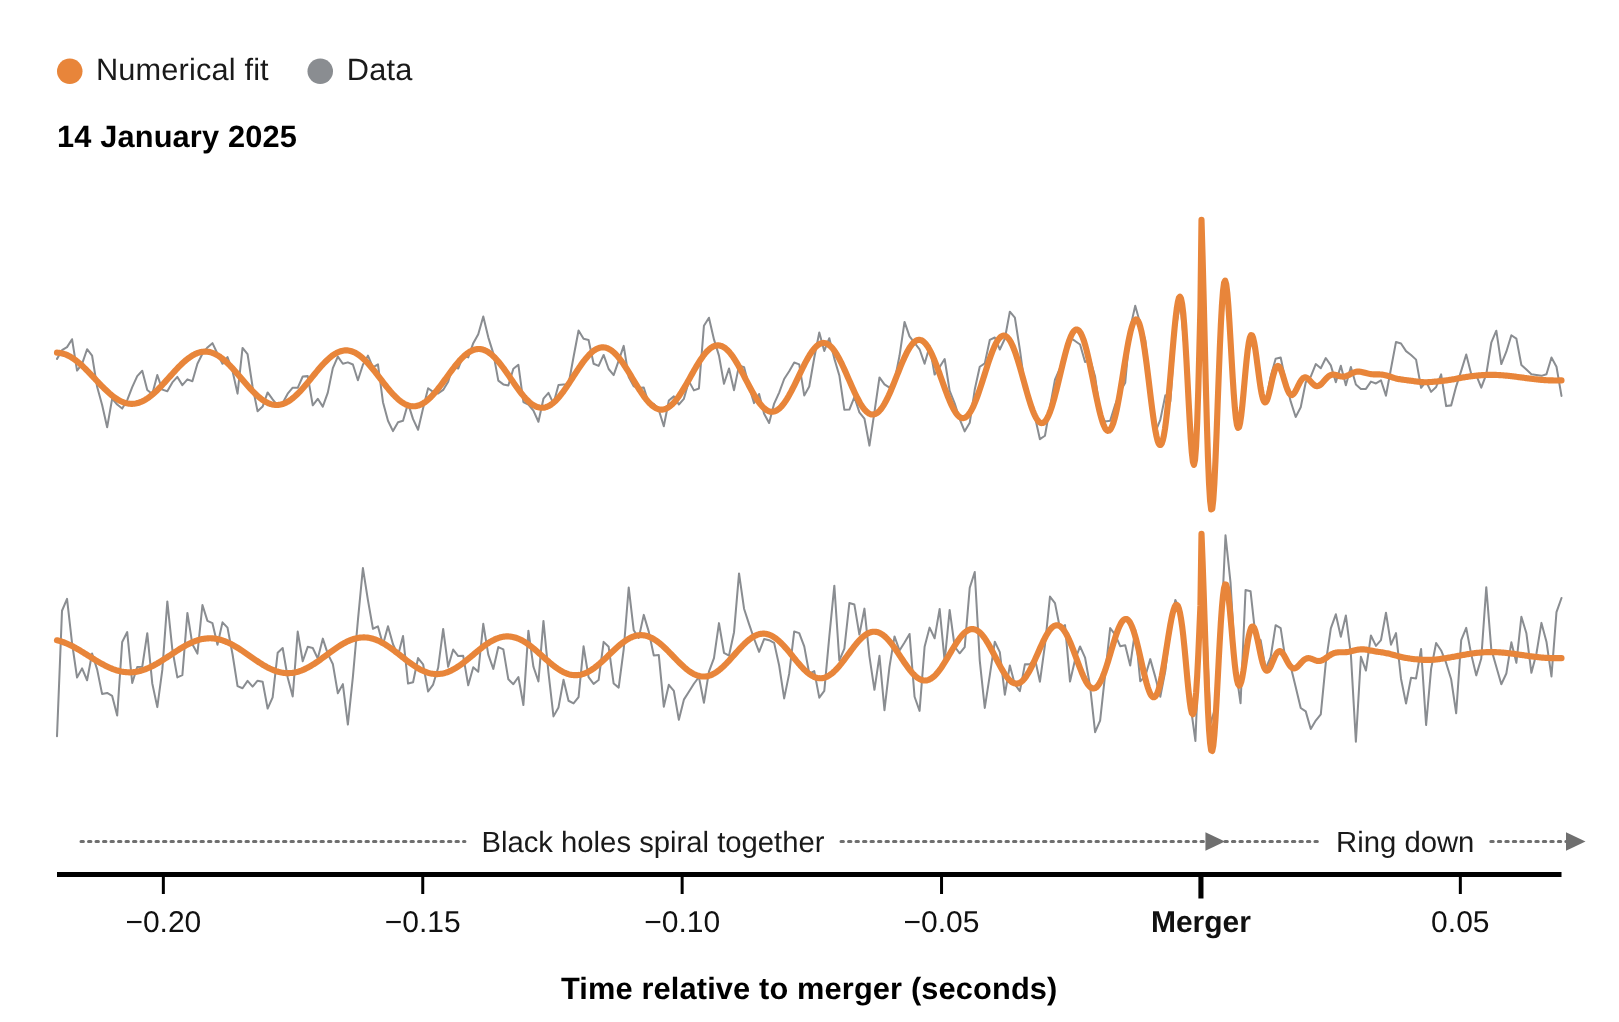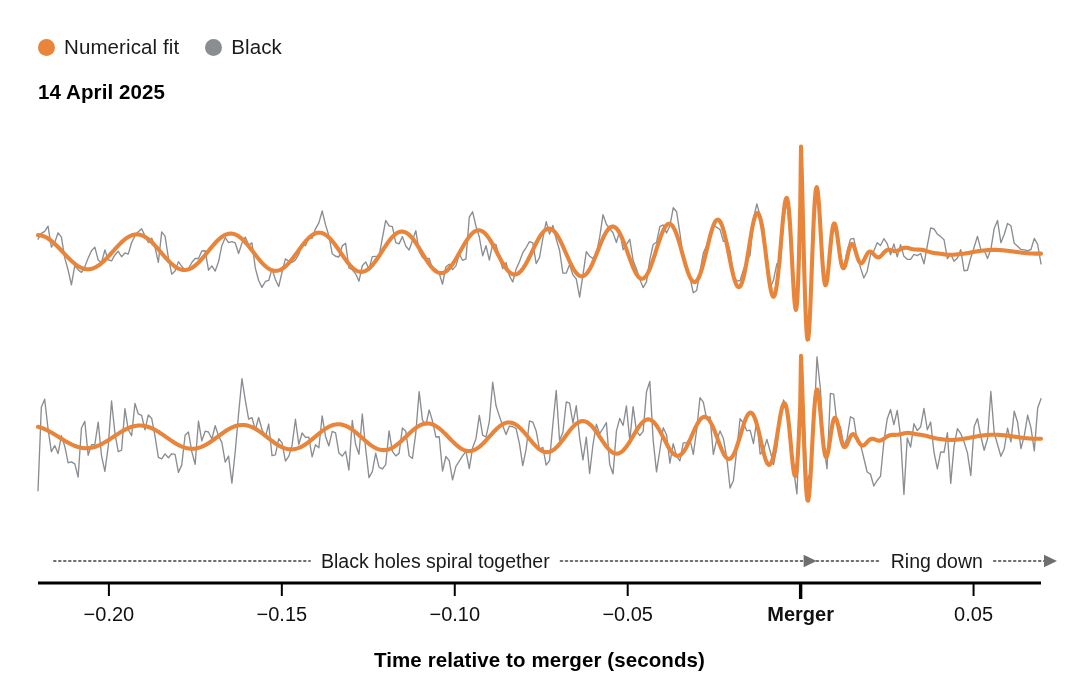--- a/index.html
+++ b/index.html
@@ -142,25 +142,25 @@
 
 <div id="figure">
 
   <div class="legend" id="legend">
       <div class="legend-item">
         <span class="legend-dot" style="background: rgb(232, 133, 58);"></span>
         <span class="legend-label">Numerical fit</span>
       </div>
       <div class="legend-item">
         <span class="legend-dot" style="background: rgb(138, 141, 145);"></span>
-        <span class="legend-label">Black</span>
+        <span class="legend-label">Data</span>
       </div>
     </div>
 
-  <div class="panel-title" id="title-top">14 April 2025</div>
+  <div class="panel-title" id="title-top">14 January 2025</div>
 
 
   <div class="panel" id="panel-top">
     <svg id="svg-top" viewBox="0 0 1079 196" preserveAspectRatio="none">
       <path class="trace-data" id="data-top" d="M38.00 135.25L41.34 129.45L44.69 127.44L48.03 122.14L51.37 143.06L54.72 138.62L58.06 128.81L61.40 133.16L64.75 153.88L68.09 166.01L71.43 180.87L74.78 161.70L78.12 165.67L81.46 168.38L84.81 162.79L88.15 154.12L91.49 146.79L94.84 143.16L98.18 156.00L101.52 158.69L104.87 146.02L108.21 155.75L111.55 156.81L114.90 150.93L118.24 147.27L121.58 152.76L124.93 148.93L128.27 150.14L131.61 138.50L134.96 131.85L138.30 127.66L141.64 124.76L144.99 131.86L148.33 138.54L151.67 134.10L155.02 143.33L158.36 158.43L161.70 127.93L165.05 132.16L168.39 153.84L171.73 170.23L175.08 167.07L178.42 157.64L181.76 162.28L185.11 166.39L188.45 164.61L191.79 158.47L195.14 154.45L198.48 154.54L201.82 147.02L205.17 146.75L208.51 166.21L211.85 161.85L215.20 167.06L218.54 157.74L221.88 141.44L225.23 133.72L228.57 138.53L231.91 137.57L235.26 138.99L238.60 149.52L241.94 139.15L245.29 133.09L248.63 140.97L251.97 138.91L255.32 164.13L258.66 176.49L262.00 183.38L265.35 177.46L268.69 176.44L272.03 164.90L275.38 175.42L278.72 182.49L282.06 168.17L285.41 154.83L288.75 157.26L292.09 158.35L295.44 155.96L298.78 150.52L302.12 139.71L305.47 141.69L308.81 133.08L312.15 134.24L315.50 124.80L318.84 118.85L322.18 106.95L325.53 120.89L328.87 131.55L332.21 149.72L335.56 152.28L338.90 152.98L342.24 141.88L345.59 139.19L348.93 163.99L352.27 165.78L355.62 169.73L358.96 177.19L362.30 161.78L365.65 157.91L368.99 165.04L372.33 152.62L375.68 152.39L379.02 152.13L382.36 134.02L385.71 116.34L389.05 121.79L392.39 122.68L395.74 138.52L399.08 139.90L402.42 132.63L405.77 142.01L409.11 146.06L412.45 136.41L415.80 126.61L419.14 147.30L422.48 153.50L425.83 154.73L429.17 154.31L432.51 164.87L435.86 165.25L439.20 169.32L442.54 180.19L445.89 163.00L449.23 160.27L452.57 165.64L455.92 161.88L459.26 150.08L462.60 156.26L465.95 154.96L469.29 113.19L472.63 107.81L475.98 122.27L479.32 133.07L482.66 151.80L486.01 141.69L489.35 156.10L492.69 139.59L496.04 140.75L499.38 153.78L502.72 164.74L506.07 158.64L509.41 171.85L512.75 178.02L516.10 165.08L519.44 157.71L522.78 148.66L526.13 143.53L529.47 137.71L532.81 138.90L536.16 159.59L539.50 153.66L542.84 134.49L546.19 117.67L549.53 129.99L552.87 121.48L556.22 135.08L559.56 146.28L562.90 169.11L566.25 169.05L569.59 160.69L572.93 170.90L576.28 175.02L579.62 193.07L582.96 170.80L586.31 147.62L589.65 152.22L592.99 154.38L596.34 150.00L599.68 133.20L603.02 110.62L606.37 120.23L609.71 124.52L613.05 128.85L616.40 138.47L619.74 126.78L623.08 145.72L626.43 140.72L629.77 135.33L633.11 156.58L636.46 164.88L639.80 175.35L643.14 183.57L646.49 177.89L649.83 155.70L653.17 140.49L656.52 138.27L659.86 122.61L663.20 120.98L666.55 129.02L669.89 121.81L673.23 103.77L676.58 107.78L679.92 129.06L683.26 153.77L686.61 165.63L689.95 173.77L693.29 188.77L696.64 186.51L699.98 167.39L703.32 149.08L706.67 141.43L710.01 131.15L713.35 121.28L716.70 123.31L720.04 125.66L723.38 137.37L726.73 135.60L730.07 147.10L733.41 171.07L736.76 177.08L740.10 176.47L743.44 165.89L746.79 157.00L750.13 151.20L753.47 114.75L756.82 99.83L760.16 111.82L763.50 122.78L766.85 158.45L770.19 184.01L773.53 175.91L776.88 159.57L780.22 163.53L783.56 116.02L786.91 97.70L790.25 134.41L793.59 188.03L796.94 196.55L800.28 101.11L803.62 132.87L806.97 222.65L810.31 201.63L813.65 122.81L817.00 85.68L820.34 120.75L823.68 169.82L827.03 174.79L830.37 136.11L833.71 124.22L837.06 131.15L840.40 160.11L843.74 164.48L847.09 147.18L850.43 135.18L853.77 134.38L857.12 150.14L860.46 163.61L863.80 173.97L867.15 167.46L870.49 150.84L873.83 147.05L877.18 138.71L880.52 141.50L883.86 134.70L887.21 139.61L890.55 150.78L893.89 139.89L897.24 152.84L900.58 140.63L903.92 152.35L907.27 155.34L910.61 155.29L913.95 150.40L917.30 151.63L920.64 149.54L923.98 159.78L927.33 141.63L930.67 123.94L934.01 124.99L937.36 130.07L940.70 132.62L944.04 135.75L947.39 154.51L950.73 150.32L954.07 157.26L957.42 154.00L960.76 145.61L964.10 166.74L967.45 166.25L970.79 153.56L974.13 143.28L977.48 132.32L980.82 145.34L984.16 146.11L987.51 154.46L990.85 145.58L994.19 124.48L997.54 116.47L1000.88 138.69L1004.22 130.47L1007.57 119.50L1010.91 121.73L1014.25 139.36L1017.60 142.36L1020.94 145.43L1024.28 145.93L1027.63 146.57L1030.97 145.49L1034.31 134.33L1037.66 140.49L1041.00 159.92"></path>
       <path class="trace-fit" id="fit-top" d="M38.00 131.11L38.72 131.14L39.43 131.21L40.15 131.31L40.87 131.44L41.58 131.61L42.30 131.81L43.02 132.04L43.73 132.30L44.45 132.59L45.16 132.92L45.88 133.27L46.60 133.65L47.31 134.07L48.03 134.51L48.75 134.97L49.46 135.47L50.18 135.99L50.90 136.53L51.61 137.09L52.33 137.68L53.04 138.29L53.76 138.92L54.48 139.57L55.19 140.23L55.91 140.91L56.63 141.61L57.34 142.32L58.06 143.04L58.78 143.77L59.49 144.51L60.21 145.26L60.93 146.02L61.64 146.78L62.36 147.54L63.08 148.30L63.79 149.07L64.51 149.83L65.22 150.59L65.94 151.35L66.66 152.10L67.37 152.84L68.09 153.57L68.81 154.29L69.52 155.01L70.24 155.70L70.96 156.38L71.67 157.05L72.39 157.70L73.10 158.33L73.82 158.93L74.54 159.52L75.25 160.09L75.97 160.63L76.69 161.14L77.40 161.63L78.12 162.09L78.84 162.52L79.55 162.93L80.27 163.30L80.99 163.64L81.70 163.95L82.42 164.23L83.14 164.48L83.85 164.69L84.57 164.87L85.28 165.01L86.00 165.12L86.72 165.19L87.43 165.23L88.15 165.23L88.87 165.20L89.58 165.13L90.30 165.03L91.02 164.89L91.73 164.72L92.45 164.51L93.16 164.26L93.88 163.99L94.60 163.68L95.31 163.33L96.03 162.96L96.75 162.55L97.46 162.11L98.18 161.65L98.90 161.15L99.61 160.63L100.33 160.07L101.05 159.50L101.76 158.90L102.48 158.27L103.20 157.62L103.91 156.96L104.63 156.27L105.34 155.56L106.06 154.84L106.78 154.11L107.49 153.36L108.21 152.59L108.93 151.82L109.64 151.04L110.36 150.25L111.08 149.46L111.79 148.66L112.51 147.86L113.22 147.06L113.94 146.26L114.66 145.46L115.37 144.67L116.09 143.88L116.81 143.10L117.52 142.33L118.24 141.58L118.96 140.83L119.67 140.10L120.39 139.39L121.11 138.69L121.82 138.02L122.54 137.36L123.26 136.73L123.97 136.12L124.69 135.53L125.40 134.97L126.12 134.44L126.84 133.94L127.55 133.46L128.27 133.02L128.99 132.61L129.70 132.23L130.42 131.88L131.14 131.57L131.85 131.30L132.57 131.06L133.28 130.86L134.00 130.69L134.72 130.56L135.43 130.47L136.15 130.42L136.87 130.40L137.58 130.42L138.30 130.49L139.02 130.58L139.73 130.72L140.45 130.90L141.17 131.11L141.88 131.36L142.60 131.65L143.31 131.97L144.03 132.33L144.75 132.72L145.46 133.15L146.18 133.61L146.90 134.10L147.61 134.62L148.33 135.18L149.05 135.76L149.76 136.37L150.48 137.00L151.20 137.67L151.91 138.35L152.63 139.06L153.35 139.78L154.06 140.53L154.78 141.29L155.49 142.07L156.21 142.86L156.93 143.67L157.64 144.49L158.36 145.31L159.08 146.14L159.79 146.98L160.51 147.82L161.23 148.66L161.94 149.50L162.66 150.34L163.38 151.17L164.09 152.00L164.81 152.82L165.52 153.62L166.24 154.42L166.96 155.21L167.67 155.97L168.39 156.73L169.11 157.46L169.82 158.17L170.54 158.86L171.26 159.53L171.97 160.17L172.69 160.78L173.40 161.37L174.12 161.92L174.84 162.45L175.55 162.94L176.27 163.40L176.99 163.82L177.70 164.21L178.42 164.57L179.14 164.88L179.85 165.16L180.57 165.40L181.29 165.59L182.00 165.75L182.72 165.87L183.44 165.95L184.15 165.98L184.87 165.98L185.58 165.93L186.30 165.84L187.02 165.71L187.73 165.54L188.45 165.33L189.17 165.08L189.88 164.79L190.60 164.46L191.32 164.09L192.03 163.69L192.75 163.24L193.47 162.76L194.18 162.25L194.90 161.70L195.61 161.12L196.33 160.51L197.05 159.87L197.76 159.20L198.48 158.50L199.20 157.78L199.91 157.04L200.63 156.27L201.35 155.48L202.06 154.67L202.78 153.85L203.49 153.01L204.21 152.16L204.93 151.30L205.64 150.43L206.36 149.55L207.08 148.67L207.79 147.79L208.51 146.90L209.23 146.02L209.94 145.14L210.66 144.27L211.38 143.40L212.09 142.55L212.81 141.70L213.53 140.87L214.24 140.06L214.96 139.26L215.67 138.49L216.39 137.73L217.11 137.00L217.82 136.30L218.54 135.62L219.26 134.97L219.97 134.35L220.69 133.76L221.41 133.21L222.12 132.69L222.84 132.21L223.56 131.77L224.27 131.36L224.99 131.00L225.70 130.67L226.42 130.39L227.14 130.15L227.85 129.95L228.57 129.80L229.29 129.68L230.00 129.62L230.72 129.60L231.44 129.62L232.15 129.69L232.87 129.80L233.59 129.96L234.30 130.16L235.02 130.41L235.73 130.70L236.45 131.03L237.17 131.40L237.88 131.82L238.60 132.28L239.32 132.77L240.03 133.30L240.75 133.88L241.47 134.48L242.18 135.12L242.90 135.79L243.61 136.50L244.33 137.23L245.05 137.99L245.76 138.78L246.48 139.59L247.20 140.42L247.91 141.27L248.63 142.14L249.35 143.03L250.06 143.93L250.78 144.84L251.50 145.76L252.21 146.69L252.93 147.62L253.64 148.55L254.36 149.48L255.08 150.41L255.79 151.34L256.51 152.26L257.23 153.17L257.94 154.06L258.66 154.94L259.38 155.81L260.09 156.66L260.81 157.48L261.53 158.29L262.24 159.07L262.96 159.82L263.67 160.54L264.39 161.23L265.11 161.89L265.82 162.51L266.54 163.10L267.26 163.65L267.97 164.16L268.69 164.63L269.41 165.06L270.12 165.44L270.84 165.78L271.56 166.07L272.27 166.32L272.99 166.52L273.71 166.68L274.42 166.78L275.14 166.84L275.85 166.85L276.57 166.81L277.29 166.72L278.00 166.58L278.72 166.39L279.44 166.16L280.15 165.87L280.87 165.55L281.59 165.17L282.30 164.75L283.02 164.28L283.74 163.77L284.45 163.22L285.17 162.63L285.88 162.00L286.60 161.33L287.32 160.63L288.03 159.89L288.75 159.12L289.47 158.32L290.18 157.49L290.90 156.63L291.62 155.75L292.33 154.85L293.05 153.93L293.76 152.99L294.48 152.04L295.20 151.07L295.91 150.10L296.63 149.12L297.35 148.13L298.06 147.14L298.78 146.16L299.50 145.17L300.21 144.20L300.93 143.23L301.65 142.27L302.36 141.33L303.08 140.41L303.79 139.50L304.51 138.62L305.23 137.76L305.94 136.92L306.66 136.12L307.38 135.34L308.09 134.60L308.81 133.90L309.53 133.23L310.24 132.60L310.96 132.01L311.68 131.47L312.39 130.97L313.11 130.52L313.83 130.11L314.54 129.75L315.26 129.44L315.97 129.18L316.69 128.98L317.41 128.82L318.12 128.72L318.84 128.67L319.56 128.68L320.27 128.73L320.99 128.85L321.71 129.01L322.42 129.23L323.14 129.50L323.85 129.82L324.57 130.19L325.29 130.62L326.00 131.09L326.72 131.61L327.44 132.18L328.15 132.79L328.87 133.45L329.59 134.14L330.30 134.88L331.02 135.66L331.74 136.47L332.45 137.31L333.17 138.19L333.88 139.10L334.60 140.03L335.32 140.99L336.03 141.96L336.75 142.96L337.47 143.97L338.18 145.00L338.90 146.03L339.62 147.07L340.33 148.12L341.05 149.17L341.77 150.21L342.48 151.26L343.20 152.29L343.91 153.31L344.63 154.32L345.35 155.31L346.06 156.29L346.78 157.24L347.50 158.16L348.21 159.06L348.93 159.92L349.65 160.76L350.36 161.55L351.08 162.31L351.80 163.03L352.51 163.71L353.23 164.34L353.94 164.92L354.66 165.46L355.38 165.94L356.09 166.37L356.81 166.75L357.53 167.08L358.24 167.35L358.96 167.56L359.68 167.72L360.39 167.82L361.11 167.86L361.83 167.84L362.54 167.76L363.26 167.62L363.98 167.43L364.69 167.17L365.41 166.86L366.12 166.49L366.84 166.07L367.56 165.59L368.27 165.06L368.99 164.47L369.71 163.84L370.42 163.16L371.14 162.43L371.86 161.65L372.57 160.83L373.29 159.98L374.00 159.08L374.72 158.15L375.44 157.19L376.15 156.20L376.87 155.18L377.59 154.14L378.30 153.08L379.02 152.00L379.74 150.91L380.45 149.80L381.17 148.69L381.89 147.58L382.60 146.46L383.32 145.35L384.04 144.24L384.75 143.15L385.47 142.06L386.18 141.00L386.90 139.95L387.62 138.93L388.33 137.93L389.05 136.96L389.77 136.03L390.48 135.13L391.20 134.27L391.92 133.45L392.63 132.67L393.35 131.94L394.06 131.27L394.78 130.64L395.50 130.06L396.21 129.54L396.93 129.08L397.65 128.68L398.36 128.34L399.08 128.06L399.80 127.84L400.51 127.69L401.23 127.60L401.95 127.57L402.66 127.61L403.38 127.72L404.09 127.89L404.81 128.12L405.53 128.42L406.24 128.78L406.96 129.21L407.68 129.69L408.39 130.24L409.11 130.84L409.83 131.50L410.54 132.22L411.26 132.99L411.98 133.80L412.69 134.67L413.41 135.58L414.13 136.53L414.84 137.52L415.56 138.55L416.27 139.61L416.99 140.70L417.71 141.81L418.42 142.95L419.14 144.11L419.86 145.28L420.57 146.46L421.29 147.65L422.01 148.84L422.72 150.03L423.44 151.22L424.16 152.40L424.87 153.56L425.59 154.71L426.30 155.84L427.02 156.95L427.74 158.03L428.45 159.07L429.17 160.08L429.89 161.06L430.60 161.99L431.32 162.87L432.04 163.71L432.75 164.49L433.47 165.22L434.19 165.89L434.90 166.51L435.62 167.06L436.33 167.55L437.05 167.97L437.77 168.33L438.48 168.61L439.20 168.83L439.92 168.97L440.63 169.05L441.35 169.05L442.07 168.97L442.78 168.83L443.50 168.61L444.21 168.33L444.93 167.97L445.65 167.54L446.36 167.04L447.08 166.47L447.80 165.84L448.51 165.15L449.23 164.39L449.95 163.58L450.66 162.71L451.38 161.78L452.10 160.81L452.81 159.79L453.53 158.72L454.25 157.62L454.96 156.48L455.68 155.30L456.39 154.10L457.11 152.87L457.83 151.63L458.54 150.37L459.26 149.09L459.98 147.81L460.69 146.53L461.41 145.25L462.13 143.98L462.84 142.72L463.56 141.48L464.27 140.26L464.99 139.06L465.71 137.90L466.42 136.77L467.14 135.67L467.86 134.62L468.57 133.62L469.29 132.66L470.01 131.77L470.72 130.92L471.44 130.14L472.16 129.43L472.87 128.78L473.59 128.20L474.31 127.69L475.02 127.25L475.74 126.90L476.45 126.62L477.17 126.42L477.89 126.29L478.60 126.25L479.32 126.29L480.04 126.42L480.75 126.62L481.47 126.91L482.19 127.27L482.90 127.71L483.62 128.23L484.33 128.83L485.05 129.50L485.77 130.24L486.48 131.06L487.20 131.93L487.92 132.88L488.63 133.88L489.35 134.93L490.07 136.05L490.78 137.20L491.50 138.41L492.22 139.65L492.93 140.93L493.65 142.23L494.36 143.57L495.08 144.92L495.80 146.29L496.51 147.67L497.23 149.05L497.95 150.43L498.66 151.80L499.38 153.17L500.10 154.51L500.81 155.84L501.53 157.13L502.25 158.40L502.96 159.62L503.68 160.80L504.40 161.93L505.11 163.01L505.83 164.04L506.54 165.00L507.26 165.89L507.98 166.72L508.69 167.47L509.41 168.14L510.13 168.74L510.84 169.25L511.56 169.68L512.28 170.02L512.99 170.28L513.71 170.44L514.42 170.51L515.14 170.49L515.86 170.38L516.57 170.17L517.29 169.88L518.01 169.49L518.72 169.01L519.44 168.45L520.16 167.80L520.87 167.06L521.59 166.25L522.31 165.36L523.02 164.39L523.74 163.35L524.46 162.24L525.17 161.07L525.89 159.85L526.60 158.57L527.32 157.24L528.04 155.87L528.75 154.47L529.47 153.03L530.19 151.57L530.90 150.08L531.62 148.59L532.34 147.09L533.05 145.59L533.77 144.10L534.49 142.61L535.20 141.15L535.92 139.72L536.63 138.31L537.35 136.95L538.07 135.63L538.78 134.36L539.50 133.14L540.22 131.99L540.93 130.91L541.65 129.89L542.37 128.96L543.08 128.10L543.80 127.34L544.51 126.66L545.23 126.07L545.95 125.58L546.66 125.19L547.38 124.90L548.10 124.71L548.81 124.63L549.53 124.65L550.25 124.78L550.96 125.01L551.68 125.35L552.40 125.79L553.11 126.33L553.83 126.98L554.54 127.72L555.26 128.55L555.98 129.48L556.69 130.50L557.41 131.59L558.13 132.77L558.84 134.02L559.56 135.34L560.28 136.73L560.99 138.16L561.71 139.65L562.43 141.19L563.14 142.75L563.86 144.35L564.58 145.97L565.29 147.61L566.01 149.25L566.72 150.89L567.44 152.52L568.16 154.13L568.87 155.72L569.59 157.28L570.31 158.80L571.02 160.27L571.74 161.68L572.46 163.03L573.17 164.32L573.89 165.53L574.61 166.66L575.32 167.70L576.04 168.64L576.75 169.49L577.47 170.24L578.19 170.87L578.90 171.40L579.62 171.82L580.34 172.11L581.05 172.29L581.77 172.35L582.49 172.28L583.20 172.09L583.92 171.78L584.63 171.36L585.35 170.81L586.07 170.14L586.78 169.36L587.50 168.47L588.22 167.47L588.93 166.37L589.65 165.17L590.37 163.88L591.08 162.50L591.80 161.05L592.52 159.52L593.23 157.92L593.95 156.27L594.67 154.57L595.38 152.83L596.10 151.06L596.81 149.27L597.53 147.46L598.25 145.65L598.96 143.85L599.68 142.06L600.40 140.30L601.11 138.58L601.83 136.90L602.55 135.27L603.26 133.70L603.98 132.21L604.70 130.80L605.41 129.47L606.13 128.25L606.84 127.12L607.56 126.11L608.28 125.21L608.99 124.43L609.71 123.79L610.43 123.27L611.14 122.89L611.86 122.65L612.58 122.55L613.29 122.59L614.01 122.77L614.72 123.10L615.44 123.57L616.16 124.18L616.87 124.92L617.59 125.80L618.31 126.82L619.02 127.95L619.74 129.21L620.46 130.58L621.17 132.05L621.89 133.63L622.61 135.29L623.32 137.03L624.04 138.85L624.75 140.72L625.47 142.65L626.19 144.61L626.90 146.61L627.62 148.62L628.34 150.63L629.05 152.64L629.77 154.62L630.49 156.58L631.20 158.49L631.92 160.34L632.64 162.13L633.35 163.84L634.07 165.45L634.78 166.97L635.50 168.38L636.22 169.67L636.93 170.82L637.65 171.85L638.37 172.72L639.08 173.45L639.80 174.02L640.52 174.43L641.23 174.67L641.95 174.74L642.67 174.65L643.38 174.38L644.10 173.95L644.81 173.34L645.53 172.57L646.25 171.63L646.96 170.54L647.68 169.30L648.40 167.91L649.11 166.39L649.83 164.73L650.55 162.96L651.26 161.08L651.98 159.11L652.70 157.05L653.41 154.92L654.13 152.73L654.85 150.51L655.56 148.25L656.28 145.98L656.99 143.72L657.71 141.47L658.43 139.26L659.14 137.10L659.86 135.00L660.58 132.99L661.29 131.06L662.01 129.25L662.73 127.56L663.44 126.01L664.16 124.60L664.88 123.36L665.59 122.28L666.31 121.39L667.02 120.68L667.74 120.17L668.46 119.85L669.17 119.74L669.89 119.84L670.61 120.14L671.32 120.65L672.04 121.37L672.76 122.29L673.47 123.40L674.19 124.71L674.90 126.20L675.62 127.87L676.34 129.69L677.05 131.67L677.77 133.78L678.49 136.02L679.20 138.36L679.92 140.79L680.64 143.29L681.35 145.84L682.07 148.42L682.79 151.01L683.50 153.60L684.22 156.15L684.93 158.66L685.65 161.09L686.37 163.43L687.08 165.66L687.80 167.76L688.52 169.71L689.23 171.50L689.95 173.09L690.67 174.49L691.38 175.68L692.10 176.64L692.82 177.36L693.53 177.84L694.25 178.07L694.96 178.03L695.68 177.74L696.40 177.19L697.11 176.38L697.83 175.32L698.55 174.01L699.26 172.46L699.98 170.68L700.70 168.68L701.41 166.48L702.13 164.11L702.85 161.56L703.56 158.88L704.28 156.08L704.99 153.18L705.71 150.21L706.43 147.20L707.14 144.18L707.86 141.17L708.58 138.20L709.29 135.31L710.01 132.51L710.73 129.84L711.44 127.34L712.16 125.01L712.88 122.89L713.59 121.01L714.31 119.38L715.02 118.02L715.74 116.96L716.46 116.21L717.17 115.77L717.89 115.67L718.61 115.90L719.32 116.46L720.04 117.37L720.76 118.60L721.47 120.16L722.19 122.04L722.91 124.21L723.62 126.65L724.34 129.36L725.05 132.29L725.77 135.43L726.49 138.73L727.20 142.17L727.92 145.71L728.64 149.31L729.35 152.93L730.07 156.53L730.79 160.06L731.50 163.48L732.22 166.76L732.94 169.84L733.65 172.69L734.37 175.27L735.08 177.54L735.80 179.47L736.52 181.02L737.23 182.18L737.95 182.92L738.67 183.22L739.38 183.06L740.10 182.45L740.82 181.38L741.53 179.85L742.25 177.88L742.97 175.48L743.68 172.68L744.40 169.51L745.12 166.00L745.83 162.19L746.55 158.13L747.26 153.87L747.98 149.48L748.70 145.01L749.41 140.52L750.13 136.08L750.85 131.76L751.56 127.63L752.28 123.75L753.00 120.20L753.71 117.03L754.43 114.31L755.14 112.09L755.86 110.42L756.58 109.35L757.29 108.90L758.01 109.11L758.73 109.99L759.44 111.54L760.16 113.76L760.88 116.63L761.59 120.11L762.31 124.17L763.03 128.74L763.74 133.76L764.46 139.14L765.17 144.80L765.89 150.63L766.61 156.53L767.32 162.37L768.04 168.04L768.76 173.41L769.47 178.35L770.19 182.74L770.91 186.47L771.62 189.42L772.34 191.49L773.06 192.60L773.77 192.67L774.49 191.66L775.20 189.54L775.92 186.31L776.64 182.00L777.35 176.66L778.07 170.39L778.79 163.31L779.50 155.56L780.22 147.34L780.94 138.86L781.65 130.35L782.37 122.10L783.09 114.37L783.80 107.46L784.52 101.67L785.24 97.28L785.95 94.58L786.67 93.81L787.38 95.16L788.10 98.78L788.82 104.74L789.53 113.21L790.25 124.10L790.97 136.46L791.68 149.77L792.40 163.38L793.12 176.52L793.83 188.31L794.55 197.81L795.26 204.01L795.98 205.91L796.70 202.58L797.41 193.30L798.13 177.66L798.85 155.83L799.56 128.98L800.28 100.61L801.00 42.61L801.71 66.66L802.43 94.18L803.15 123.18L803.86 151.73L804.58 178.03L805.29 200.55L806.01 218.11L806.73 229.92L807.44 235.60L808.16 235.18L808.88 229.08L809.59 218.05L810.31 203.10L811.03 185.42L811.74 166.29L812.46 147.01L813.18 128.79L813.89 112.70L814.61 99.59L815.33 90.10L816.04 84.57L816.76 83.08L817.47 85.44L818.19 91.25L818.91 99.91L819.62 110.67L820.34 122.72L821.06 135.22L821.77 147.34L822.49 158.34L823.21 167.62L823.92 174.70L824.64 179.28L825.35 181.26L826.07 180.68L826.79 177.76L827.50 172.84L828.22 166.39L828.94 158.90L829.65 150.95L830.37 143.06L831.09 135.75L831.80 129.45L832.52 124.49L833.24 121.12L833.95 119.46L834.67 119.50L835.38 121.16L836.10 124.22L836.82 128.42L837.53 133.44L838.25 138.91L838.97 144.48L839.68 149.81L840.40 154.58L841.12 158.57L841.83 161.57L842.55 163.49L843.27 164.29L843.98 164.02L844.70 162.77L845.41 160.70L846.13 158.02L846.85 154.96L847.56 151.74L848.28 148.59L849.00 145.72L849.71 143.31L850.43 141.49L851.15 140.35L851.86 139.93L852.58 140.22L853.30 141.16L854.01 142.67L854.73 144.61L855.45 146.85L856.16 149.24L856.88 151.62L857.59 153.85L858.31 155.81L859.03 157.39L859.74 158.53L860.46 159.19L861.18 159.37L861.89 159.08L862.61 158.38L863.33 157.35L864.04 156.06L864.76 154.63L865.48 153.14L866.19 151.69L866.91 150.38L867.62 149.27L868.34 148.41L869.06 147.84L869.77 147.57L870.49 147.59L871.21 147.87L871.92 148.37L872.64 149.05L873.36 149.83L874.07 150.65L874.79 151.45L875.50 152.16L876.22 152.75L876.94 153.17L877.65 153.40L878.37 153.42L879.09 153.23L879.80 152.85L880.52 152.31L881.24 151.63L881.95 150.86L882.67 150.04L883.39 149.21L884.10 148.41L884.82 147.68L885.54 147.04L886.25 146.52L886.97 146.14L887.68 145.88L888.40 145.76L889.12 145.75L889.83 145.83L890.55 145.99L891.27 146.20L891.98 146.42L892.70 146.64L893.42 146.83L894.13 146.97L894.85 147.04L895.56 147.04L896.28 146.95L897.00 146.79L897.71 146.57L898.43 146.28L899.15 145.95L899.86 145.59L900.58 145.23L901.30 144.88L902.01 144.55L902.73 144.27L903.45 144.04L904.16 143.87L904.88 143.76L905.60 143.72L906.31 143.75L907.03 143.82L907.74 143.95L908.46 144.11L909.18 144.30L909.89 144.50L910.61 144.70L911.33 144.89L912.04 145.06L912.76 145.21L913.48 145.34L914.19 145.43L914.91 145.50L915.63 145.55L916.34 145.57L917.06 145.58L917.77 145.59L918.49 145.59L919.21 145.60L919.92 145.63L920.64 145.68L921.36 145.75L922.07 145.85L922.79 145.98L923.51 146.13L924.22 146.31L924.94 146.51L925.65 146.73L926.37 146.95L927.09 147.19L927.80 147.42L928.52 147.66L929.24 147.88L929.95 148.09L930.67 148.28L931.39 148.46L932.10 148.62L932.82 148.76L933.54 148.89L934.25 149.01L934.97 149.11L935.69 149.20L936.40 149.29L937.12 149.38L937.83 149.46L938.55 149.55L939.27 149.64L939.98 149.73L940.70 149.83L941.42 149.93L942.13 150.04L942.85 150.14L943.57 150.25L944.28 150.35L945.00 150.44L945.72 150.53L946.43 150.61L947.15 150.68L947.86 150.73L948.58 150.77L949.30 150.80L950.01 150.81L950.73 150.81L951.45 150.80L952.16 150.77L952.88 150.73L953.60 150.69L954.31 150.64L955.03 150.58L955.75 150.52L956.46 150.45L957.18 150.38L957.89 150.31L958.61 150.24L959.33 150.17L960.04 150.09L960.76 150.02L961.48 149.94L962.19 149.86L962.91 149.77L963.63 149.68L964.34 149.58L965.06 149.48L965.78 149.37L966.49 149.26L967.21 149.15L967.92 149.02L968.64 148.90L969.36 148.77L970.07 148.64L970.79 148.50L971.51 148.37L972.22 148.23L972.94 148.10L973.66 147.97L974.37 147.84L975.09 147.71L975.81 147.59L976.52 147.47L977.24 147.36L977.95 147.25L978.67 147.14L979.39 147.04L980.10 146.94L980.82 146.84L981.54 146.75L982.25 146.67L982.97 146.58L983.69 146.50L984.40 146.42L985.12 146.35L985.84 146.28L986.55 146.22L987.27 146.16L987.98 146.10L988.70 146.05L989.42 146.01L990.13 145.97L990.85 145.94L991.57 145.91L992.28 145.89L993.00 145.88L993.72 145.87L994.43 145.87L995.15 145.88L995.87 145.89L996.58 145.91L997.30 145.94L998.01 145.97L998.73 146.00L999.45 146.04L1000.16 146.09L1000.88 146.14L1001.60 146.19L1002.31 146.25L1003.03 146.31L1003.75 146.38L1004.46 146.45L1005.18 146.52L1005.89 146.59L1006.61 146.67L1007.33 146.75L1008.04 146.84L1008.76 146.92L1009.48 147.01L1010.19 147.10L1010.91 147.20L1011.63 147.29L1012.34 147.39L1013.06 147.49L1013.78 147.58L1014.49 147.68L1015.21 147.78L1015.92 147.88L1016.64 147.98L1017.36 148.08L1018.07 148.17L1018.79 148.27L1019.51 148.36L1020.22 148.45L1020.94 148.54L1021.66 148.63L1022.37 148.71L1023.09 148.80L1023.81 148.87L1024.52 148.95L1025.24 149.02L1025.95 149.09L1026.67 149.16L1027.39 149.22L1028.10 149.28L1028.82 149.33L1029.54 149.38L1030.25 149.43L1030.97 149.47L1031.69 149.51L1032.40 149.54L1033.12 149.57L1033.84 149.59L1034.55 149.62L1035.27 149.63L1035.99 149.64L1036.70 149.65L1037.42 149.65L1038.13 149.65L1038.85 149.64L1039.57 149.63L1040.28 149.61L1041.00 149.59"></path>
     </svg>
   </div>
 
   <div class="panel" id="panel-bottom">

